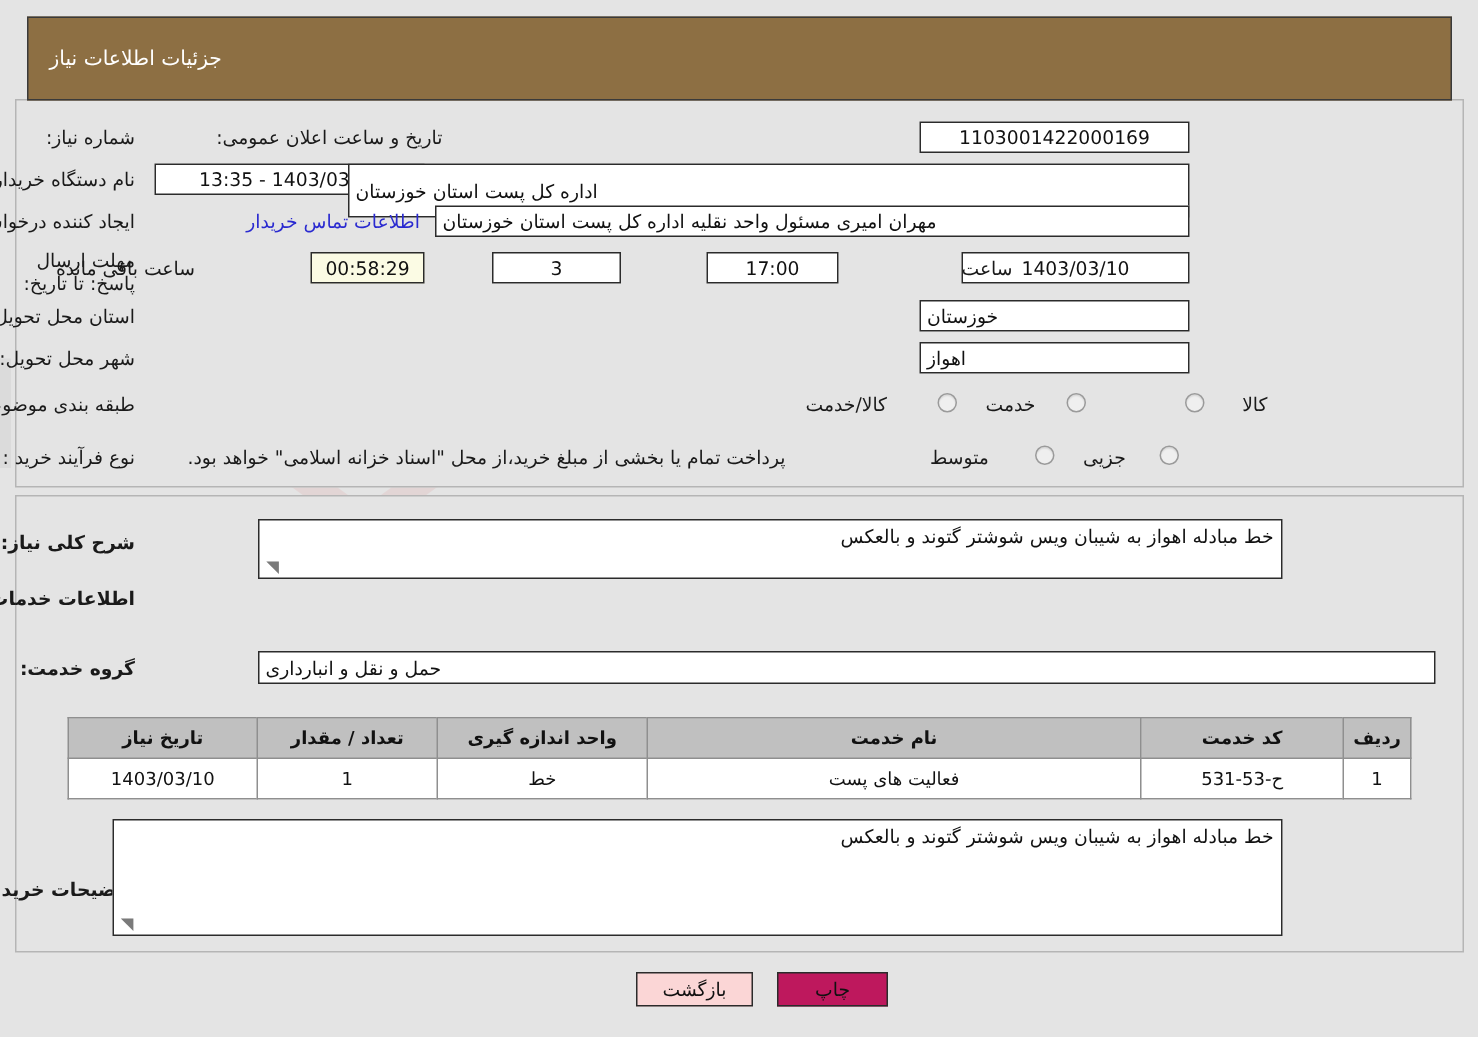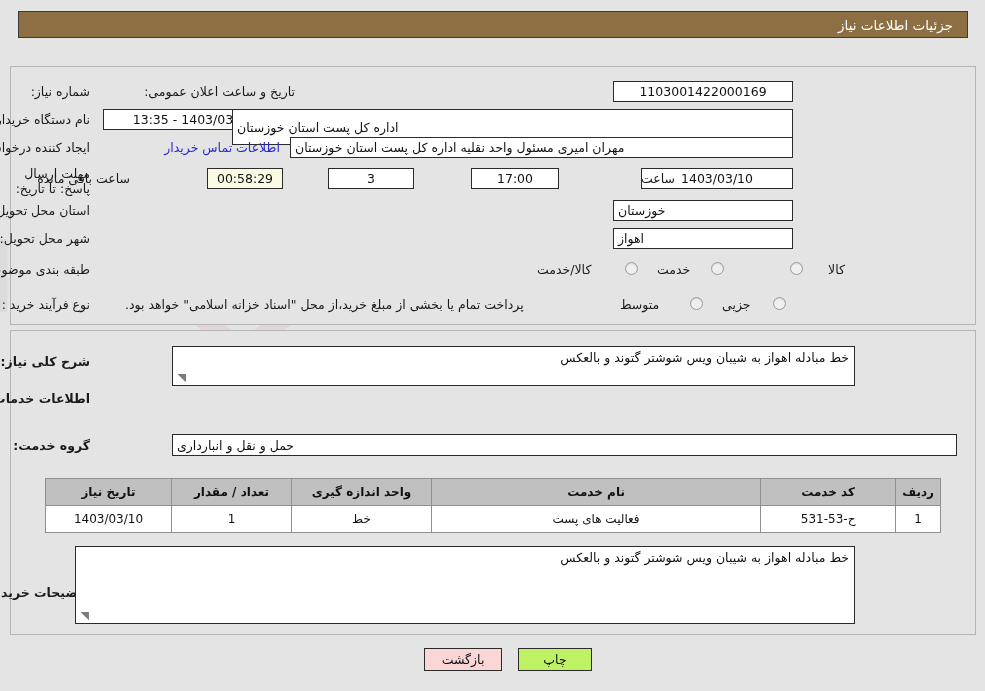--- a/index.html
+++ b/index.html
@@ -20,25 +20,25 @@
     pointer-events: none;
     z-index: 0;
     opacity: .30;
   }
   .watermark svg { display:block; }
 
   
   .page-header {
     position: absolute;
     left: 18px; top: 11px;
-    width: 950px; height: 27px;
+    width: 950px; height: 56px;
     background: #8d6f43;
     border: 1px solid #3a3a3a;
     color: #ffffff;
-    display: flex; align-items: center; justify-content: flex-start;
+    display: flex; align-items: center; justify-content: flex-end;
     padding: 0 14px;
     z-index: 3;
   }
   .page-header .title {
     font-size: 13.5px;
     color: #ffffff;
     white-space: nowrap;
   }
 
   
@@ -143,21 +143,21 @@
   .btn {
     position: absolute;
     height: 23px;
     border: 1px solid #2b2b2b;
     font-size: 12.5px;
     color: #111111;
     display: flex; align-items: center; justify-content: center;
     cursor: pointer;
     z-index: 4;
   }
-  .btn-print  { left: 518px; top: 648px; width: 74px; background: #bef264; }
+  .btn-print  { left: 518px; top: 648px; width: 74px; background: #be185d; }
   .btn-back   { left: 424px; top: 648px; width: 78px; background: #fbd6d6; }
 </style>
 </head>
 <body>
 
 <div class="watermark">
   <svg width="985" height="190" viewBox="0 0 985 190" xmlns="http://www.w3.org/2000/svg">
     <g fill="#dfb6b6">
       <path d="M212 8 h62 v18 h-62z M188 8 h18 v112 l-18 14z M280 8 h18 v112 l-18 14z
                M188 130 l55 40 l55 -40 v-22 l-55 40 l-55 -40z"></path>

